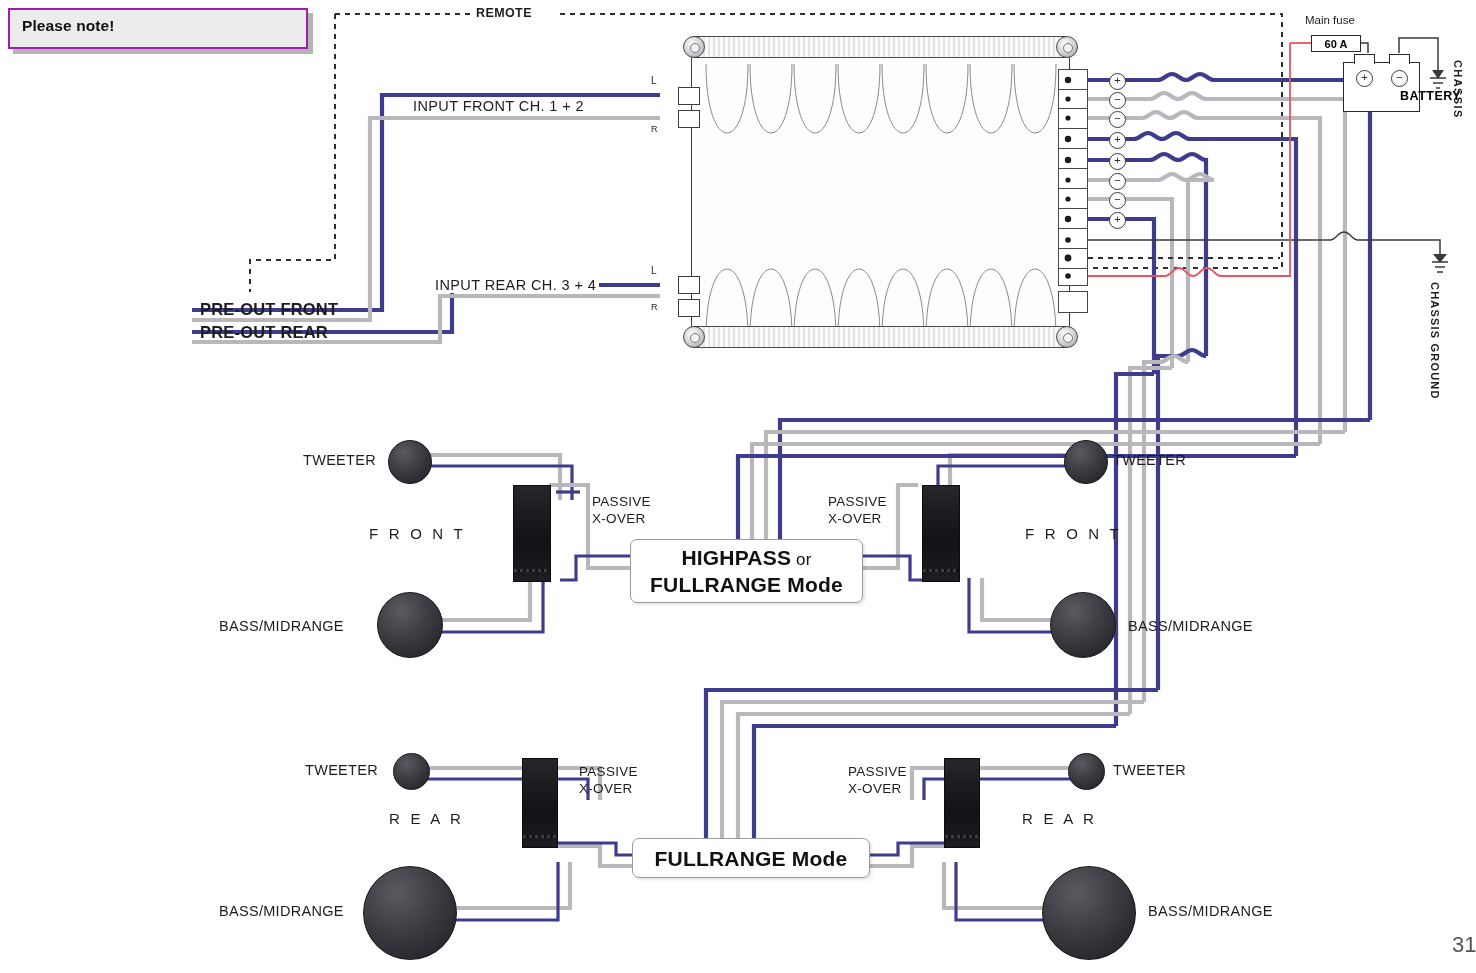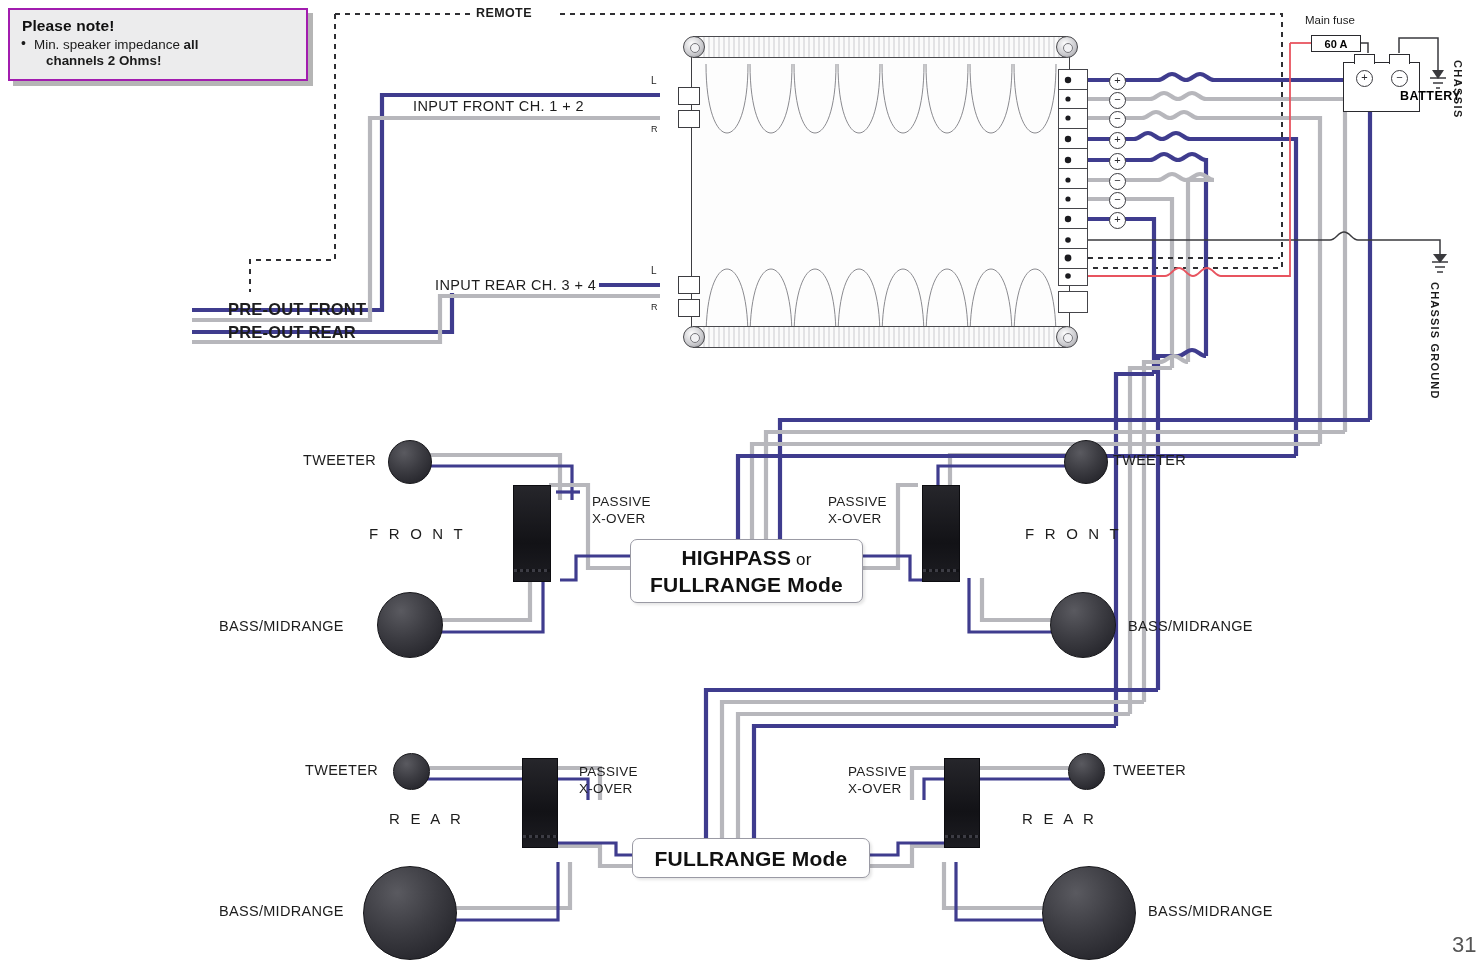--- a/index.html
+++ b/index.html
@@ -19,21 +19,21 @@
   #note-list{margin:0;padding:0;list-style:none;}
   #note-list li{position:relative;padding-left:14px;font-size:13.4px;line-height:15.6px;color:#1b1b1b;margin-bottom:1px;}
   #note-list li:before{content:"\2022";position:absolute;left:1px;top:-1px;font-size:14px;}
   #note-list b{font-weight:bold;}
   .nindent{display:block;padding-left:12px;}
 
   
   .lbl{position:absolute;color:#1d1d1d;white-space:nowrap;font-family:"Liberation Sans",sans-serif;}
   .remote-lbl{font-size:12.5px;font-weight:bold;letter-spacing:.4px;background:#fff;padding:0 4px;}
   .input-lbl{font-size:14.5px;letter-spacing:.4px;background:#fff;padding:0 3px;}
-  .preout-lbl{font-size:16.5px;font-weight:bold;letter-spacing:.2px;margin-left:28px;}
+  .preout-lbl{font-size:16.5px;font-weight:bold;letter-spacing:.2px;}
   .spk-lbl{font-size:14.5px;letter-spacing:.3px;}
   .pos-lbl{font-size:15px;letter-spacing:3.2px;}
   .xover-lbl{font-size:13.5px;line-height:17px;letter-spacing:.3px;}
   .fuse-lbl{font-size:11.5px;}
   .fusebox-lbl{font-size:11px;font-weight:bold;}
   .batt-lbl{font-size:12.5px;font-weight:bold;letter-spacing:.5px;}
   .vert-lbl{font-size:11px;font-weight:bold;letter-spacing:1.4px;
     writing-mode:vertical-rl;text-orientation:mixed;}
   .pageno{font-size:22px;color:#555;text-align:center;}
 
@@ -211,24 +211,20 @@
     <path class="wBt" d="M1072,779 L924,779 L924,800"></path>
     <path class="wG" d="M1044,908 L944,908 L944,862"></path>
     <path class="wBt" d="M1044,920 L956,920 L956,862"></path>
     <path class="wG" d="M960,846 L912,846 L912,866 L868,866"></path>
     <path class="wBt" d="M966,843 L898,843 L898,855 L868,855"></path>
   </svg>
 
   <div id="note-box">
     <div id="note-title">Please note!</div>
     <ul id="note-list">
-      <li>
-        <span>Min. speaker impedance </span><b>all</b>
-        <span class="nindent"><b>channels 2 Ohms!</b></span>
-      </li>
     </ul>
   </div>
 
   <div class="lbl remote-lbl" style="left:472px;top:6px;">REMOTE</div>
 
   <div class="lbl input-lbl" style="left:410px;top:98px;">INPUT FRONT  CH. 1 + 2</div>
   <div class="lbl input-lbl" style="left:432px;top:277px;">INPUT REAR  CH. 3 + 4</div>
   <div class="lbl" style="left:651px;top:75px;font-size:10px;">L</div>
   <div class="lbl" style="left:651px;top:124px;font-size:9px;">R</div>
   <div class="lbl" style="left:651px;top:265px;font-size:10px;">L</div>

